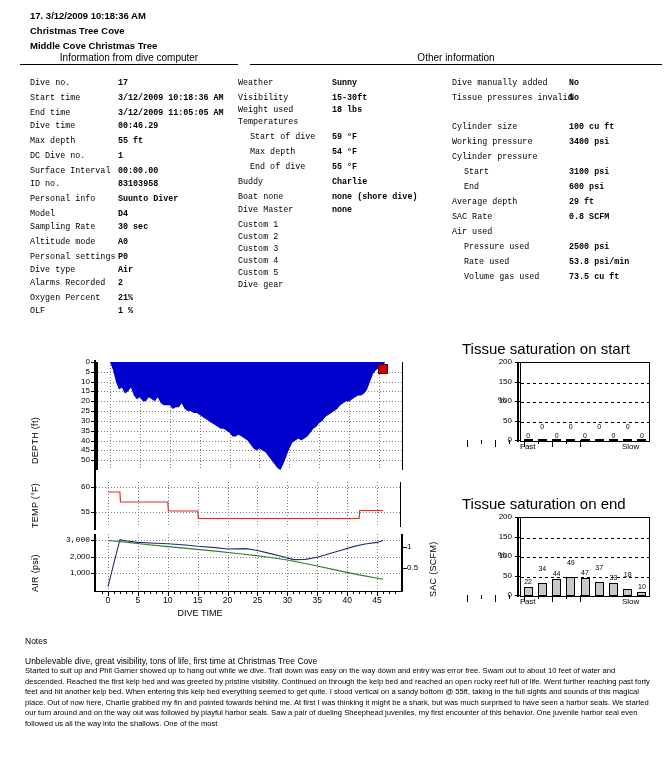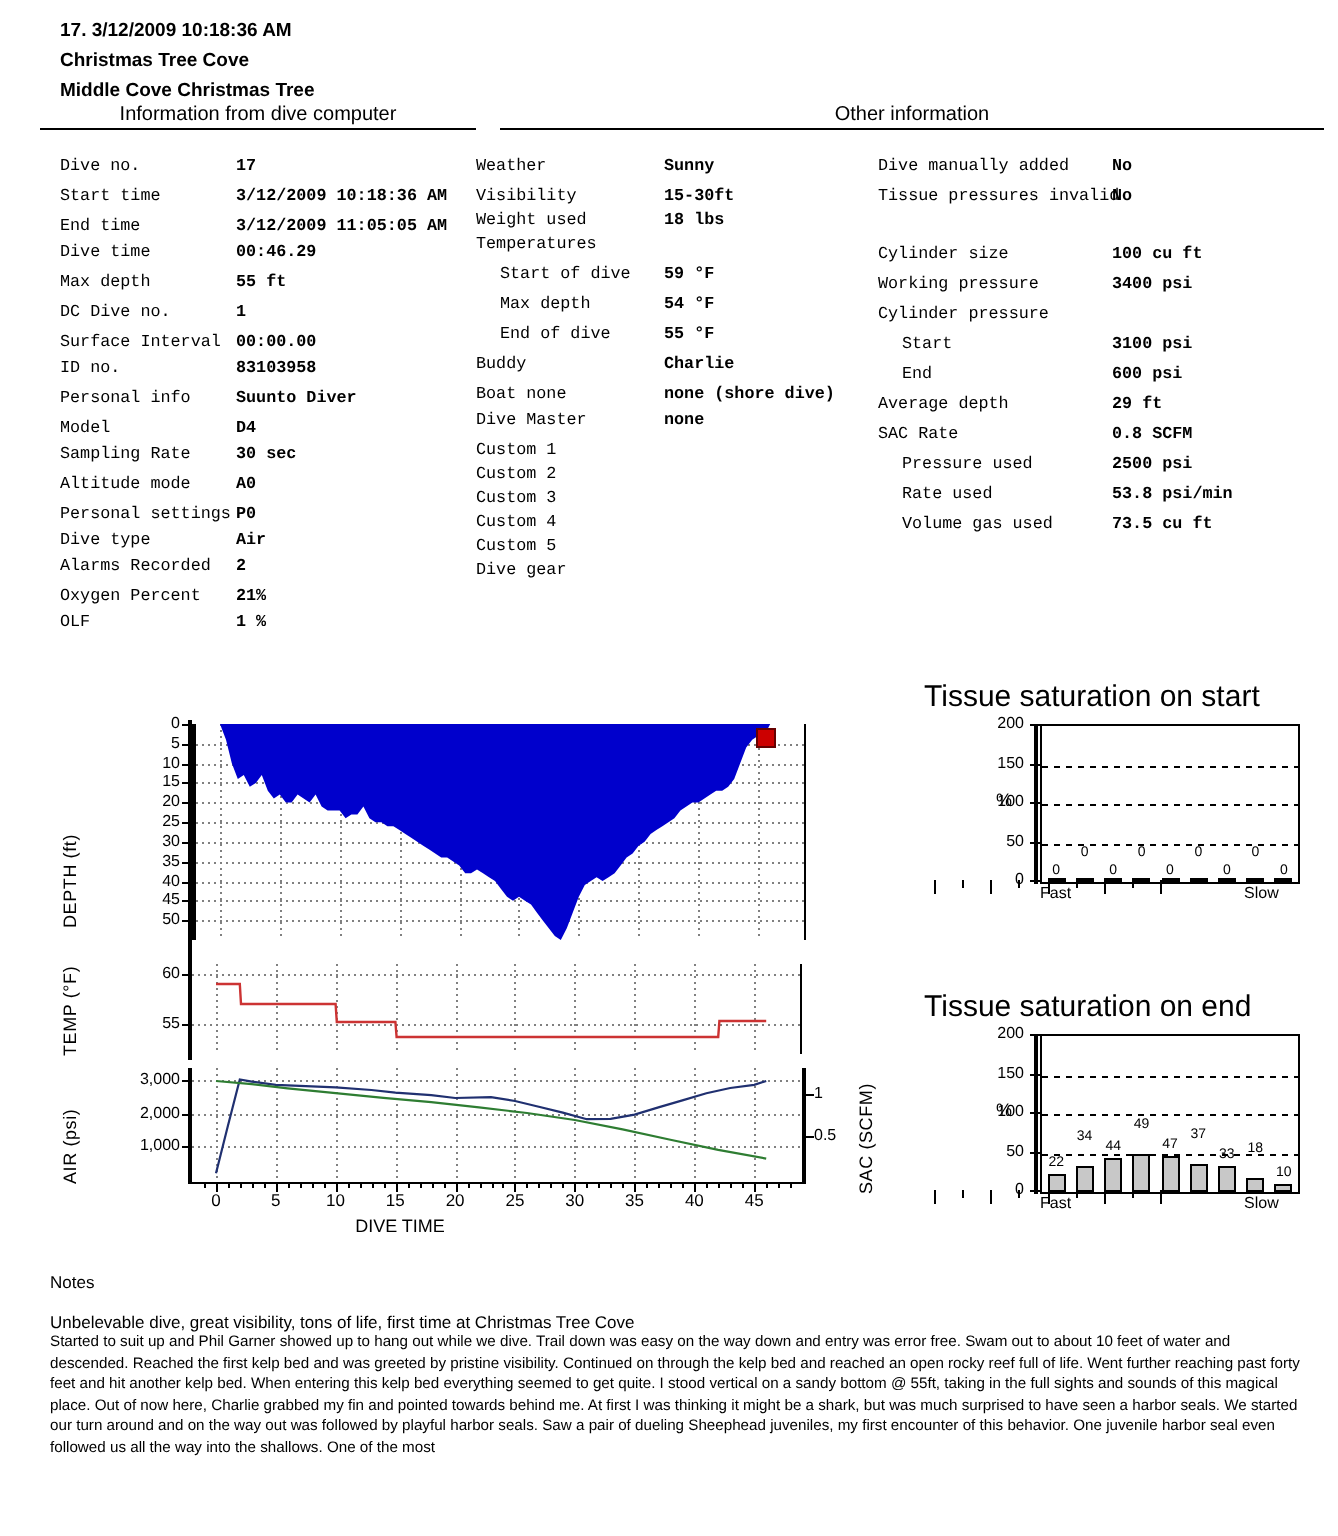--- a/index.html
+++ b/index.html
@@ -23,21 +23,21 @@
   .col{position:absolute;font-size:8.4px;font-family:Liberation Mono, monospace;}
   .row{position:relative;height:15px;white-space:nowrap;}
   .lbl{position:absolute;left:0;top:0;}
   .lbl.ind{left:12px;}
   .val{position:absolute;font-weight:bold;}
 
   #colA{left:30px;top:78px;width:205px;}
   #colA .val{left:88px;}
   #colB{left:238px;top:78px;width:200px;}
   #colB .val{left:94px;}
-  #colC{left:439px;top:78px;width:215px;}
+  #colC{left:452px;top:78px;width:215px;}
   #colC .val{left:117px;}
 
   
   .chartwrap{position:absolute;}
   .vlabel{position:absolute;transform:rotate(-90deg);transform-origin:left top;
           font-size:9px;white-space:nowrap;letter-spacing:.3px;}
   .axisnum{position:absolute;font-size:8px;text-align:right;white-space:nowrap;}
   .xnum{position:absolute;font-size:8.5px;text-align:center;white-space:nowrap;}
   .plot{position:absolute;background:#fff;}
   .tickline{position:absolute;background:#000;}
@@ -261,20 +261,24 @@
         <span class="lbl ind">End</span>
         <span class="val">600 psi</span>
       </div>
       <div class="row">
         <span class="lbl">Average depth</span>
         <span class="val">29 ft</span>
       </div>
       <div class="row">
         <span class="lbl">SAC Rate</span>
         <span class="val">0.8 SCFM</span>
+      </div>
+      <div class="row">
+        <span class="lbl">Air used</span>
+        <span class="val"></span>
       </div>
       <div class="row">
         <span class="lbl ind">Pressure used</span>
         <span class="val">2500 psi</span>
       </div>
       <div class="row" style="height: 15px;">
         <span class="lbl ind">Rate used</span>
         <span class="val">53.8 psi/min</span>
       </div>
       <div class="row" style="height: 15px;">
@@ -444,21 +448,21 @@
       <div class="axisnum" style="left:56px;top:130px;width:34px;">60</div>
       <div class="tickline" style="left:91px;top:135px;width:5px;height:1px;"></div>
       <div class="axisbar" style="left:94px;top:8px;width:2px;height:170px;"></div>
       <div class="axisbar" style="left:94px;top:182px;width:2px;height:58px;"></div>
       <div class="axisbar" style="left:401px;top:182px;width:2px;height:58px;"></div>
       <div class="axisbar" style="left:94px;top:239px;width:309px;height:1px;"></div>
       <div class="axisnum" style="left:46px;top:215.8235294117647px;width:44px;">1,000</div>
       <div class="tickline" style="left:91px;top:220.8235294117647px;width:5px;height:1px;"></div>
       <div class="axisnum" style="left:46px;top:199.64705882352942px;width:44px;">2,000</div>
       <div class="tickline" style="left:91px;top:204.64705882352942px;width:5px;height:1px;"></div>
-      <div class="axisnum" style="left:46px;top:183.47058823529412px;width:44px;">3,000</div>
+      <div class="axisnum" style="left:46px;top:183.47058823529412px;width:44px;font-family:Liberation Mono, monospace;">3,000</div>
       <div class="tickline" style="left:91px;top:188.47058823529412px;width:5px;height:1px;"></div>
       <div class="axisnum" style="left:407px;top:210.84615384615384px;width:24px;text-align:left;">0.5</div>
       <div class="tickline" style="left:403px;top:215.84615384615384px;width:4px;height:1px;"></div>
       <div class="axisnum" style="left:407px;top:189.69230769230768px;width:24px;text-align:left;">1</div>
       <div class="tickline" style="left:403px;top:194.69230769230768px;width:4px;height:1px;"></div>
     </div>
 
   <div class="tissue" id="tStart">
     <div class="title-s" style="left:2px;top:0;">Tissue saturation on start</div>
     <div class="tplot">

